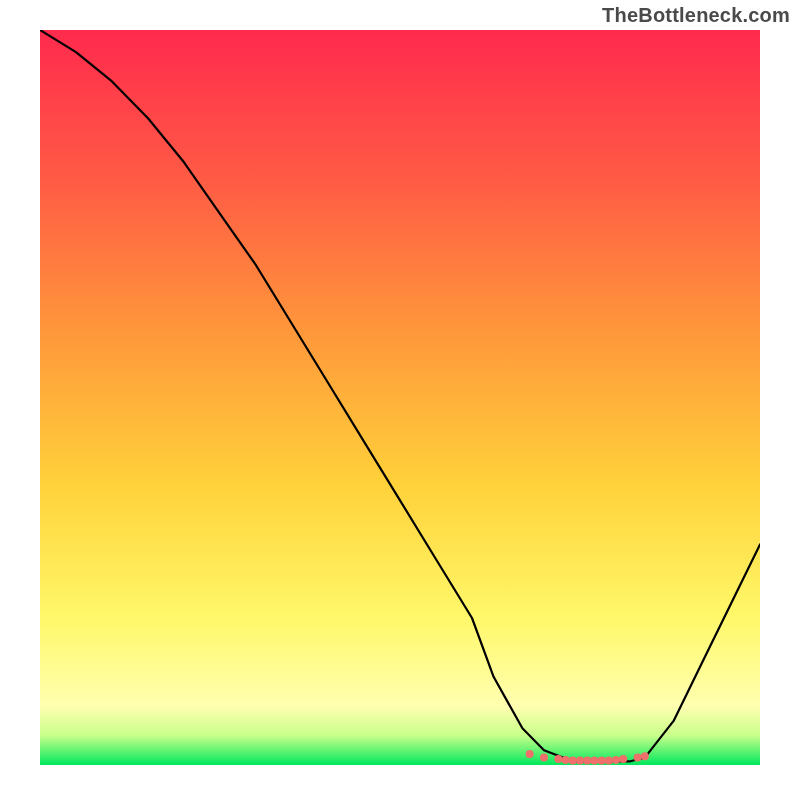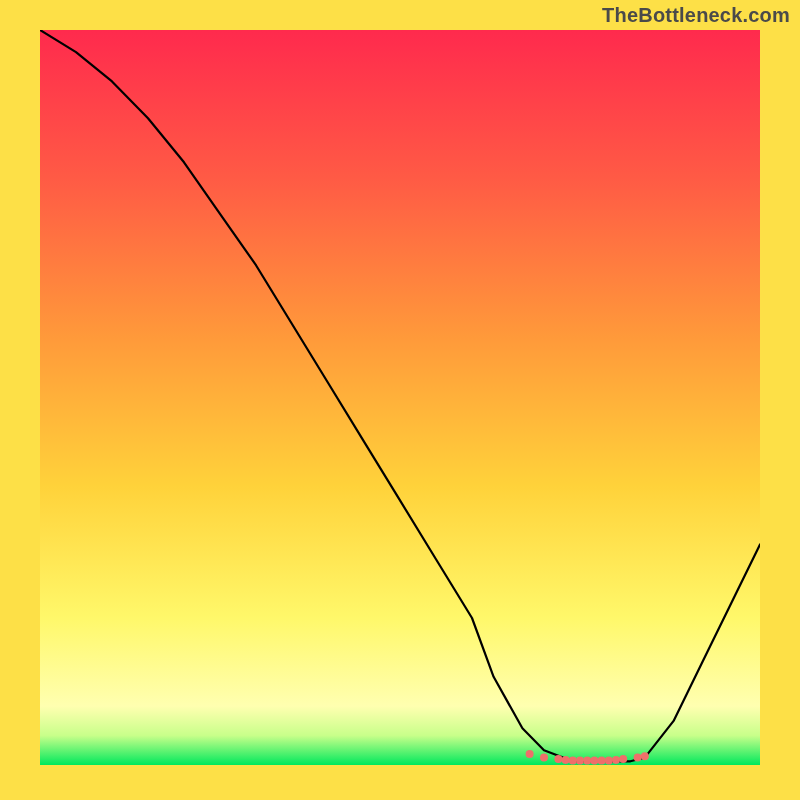--- a/index.html
+++ b/index.html
@@ -8,21 +8,21 @@
     width: 800px;
     height: 800px;
     background: #000;
     overflow: hidden;
     font-family: Arial, Helvetica, sans-serif;
   }
   .frame {
     position: relative;
     width: 800px;
     height: 800px;
-    background: #fde047;
+    background: #ffffff;
   }
   .watermark {
     position: absolute;
     top: 4px;
     right: 10px;
     color: #4a4a4a;
     font-size: 20px;
     font-weight: 600;
     letter-spacing: 0.2px;
     user-select: none;

